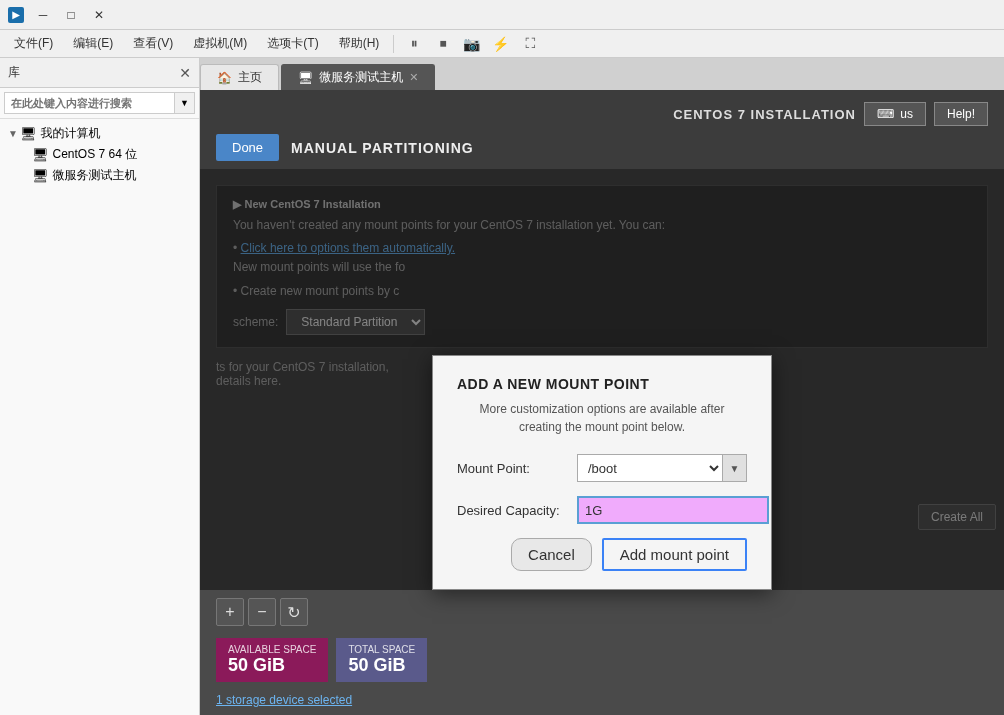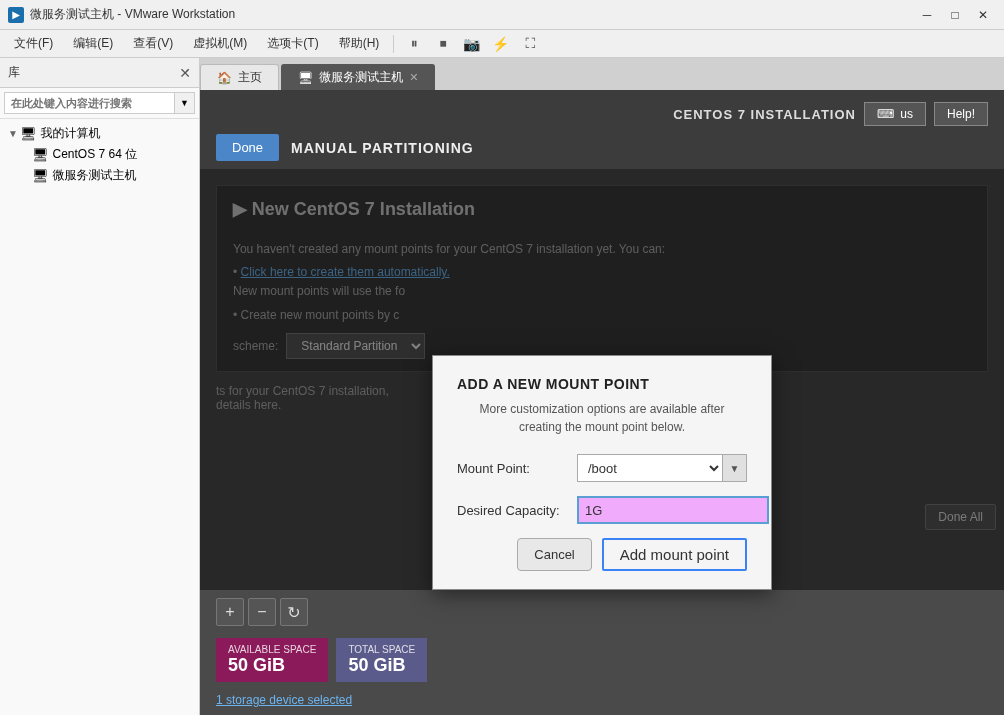--- a/index.html
+++ b/index.html
@@ -70,21 +70,21 @@
 
     
     .partitioning-area { flex: 1; background: #4a4a4a; padding: 0; display: flex; flex-direction: column; position: relative; }
     .partitioning-header { background: #3c3c3c; padding: 8px 16px; display: flex; align-items: center; gap: 12px; }
     .done-btn { background: #4a86c8; color: white; border: none; padding: 6px 16px; font-size: 13px; cursor: pointer; border-radius: 2px; }
     .partitioning-title { color: #eee; font-size: 14px; font-weight: bold; letter-spacing: 1px; }
     .partitioning-content { flex: 1; padding: 16px; color: #ddd; position: relative; }
 
     
     .new-install-section { background: #3a3a3a; border: 1px solid #555; padding: 12px 16px; margin-bottom: 12px; }
-    .new-install-title { color: #ccc; font-size: 18px; font-weight: bold; display: flex; align-items: center; gap: 6px; margin-bottom: 20px; }
+    .new-install-title { color: #ccc; font-size: 11px; font-weight: bold; display: flex; align-items: center; gap: 6px; margin-bottom: 5px; }
     .new-install-body { color: #aaa; font-size: 12px; line-height: 1.6; }
     .link-text { color: #6cb4f0; cursor: pointer; text-decoration: underline; }
 
     .partition-scheme-row { display: flex; align-items: center; gap: 8px; margin-top: 8px; color: #aaa; font-size: 12px; }
     .scheme-select { background: #555; color: #eee; border: 1px solid #777; padding: 4px 10px; font-size: 12px; cursor: pointer; }
 
     
     .bottom-controls { padding: 8px 16px; display: flex; align-items: center; gap: 4px; }
     .icon-btn { width: 28px; height: 28px; background: #555; border: 1px solid #777; color: #ddd; cursor: pointer; font-size: 16px; display: flex; align-items: center; justify-content: center; border-radius: 2px; }
 
@@ -123,29 +123,28 @@
     }
     .dialog-title { font-size: 14px; font-weight: bold; color: #222; margin-bottom: 8px; letter-spacing: 0.5px; }
     .dialog-subtitle { font-size: 12px; color: #555; margin-bottom: 18px; line-height: 1.5; text-align: center; }
     .dialog-row { display: flex; align-items: center; margin-bottom: 14px; }
     .dialog-label { width: 120px; font-size: 13px; color: #333; font-weight: 500; flex-shrink: 0; }
     .dialog-select-wrap { flex: 1; display: flex; }
     .dialog-select { flex: 1; height: 28px; background: white; border: 1px solid #aaa; padding: 0 6px; font-size: 13px; color: #333; outline: none; }
     .dialog-select-arrow { width: 24px; height: 28px; background: #e0e0e0; border: 1px solid #aaa; border-left: none; display: flex; align-items: center; justify-content: center; font-size: 10px; cursor: pointer; color: #555; }
     .dialog-input { flex: 1; height: 28px; border: 2px solid #5a9fd4; background: #f0abfc; padding: 0 6px; font-size: 13px; color: #333; outline: none; }
     .dialog-buttons { display: flex; justify-content: flex-end; gap: 10px; margin-top: 8px; }
-    .cancel-btn { padding: 6px 16px; background: #e8e8e8; border: 1px solid #aaa; font-size: 13px; cursor: pointer; color: #333; border-radius: 4px; }
+    .cancel-btn { padding: 6px 16px; background: #e8e8e8; border: 1px solid #aaa; font-size: 15px; cursor: pointer; color: #333; border-radius: 10px; }
     .add-mount-btn { padding: 6px 16px; background: #f5f5f5; border: 2px solid #3b82f6; font-size: 15px; cursor: pointer; color: #333; border-radius: 2px; font-weight: 500; }
   </style>
 </head>
 <body>
 
 <div class="titlebar">
   <div class="titlebar-icon">▶</div>
-  <span class="titlebar-title">微服务测试主机 - VMware Workstation</span>
   <div class="titlebar-controls">
     <button class="titlebar-btn">─</button>
     <button class="titlebar-btn">□</button>
     <button class="titlebar-btn close">✕</button>
   </div>
 </div>
 
 <div class="menubar">
   <span class="menubar-item">文件(F)</span>
   <span class="menubar-item">编辑(E)</span>
@@ -226,39 +225,39 @@
       </div>
 
       <div class="partitioning-content">
 
         <div class="new-install-section">
           <div class="new-install-title">▶ New CentOS 7 Installation</div>
           <div class="new-install-body">
             <div>You haven't created any mount points for your CentOS 7 installation yet.  You can:</div>
             <div style="margin-top:4px;">
               <span style="color:#aaa;">• </span>
-              <span class="link-text">Click here to create them automatically.</span>
+              <span class="link-text">Click here to options them automatically.</span>
             </div>
             <div>New mount points will use the fo</div>
             <div style="margin-top:4px;">• Create new mount points by c</div>
           </div>
           <div class="partition-scheme-row">
             <span>scheme:</span>
             <select class="scheme-select">
               <option>Standard Partition</option>
             </select>
           </div>
         </div>
 
         <div style="color:#aaa; font-size:12px; margin-top:8px;">
           <div>ts for your CentOS 7 installation,</div>
           <div>details here.</div>
         </div>
 
-        <button class="reset-all-btn">Done All</button>
+        <button class="reset-all-btn">Create All</button>
 
         <div class="dialog-overlay">
           <div class="dialog">
             <div class="dialog-title">ADD A NEW MOUNT POINT</div>
             <div class="dialog-subtitle">More customization options are available after creating the mount point below.</div>
 
             <div class="dialog-row">
               <span class="dialog-label">Mount Point:</span>
               <div class="dialog-select-wrap">
                 <select class="dialog-select">

